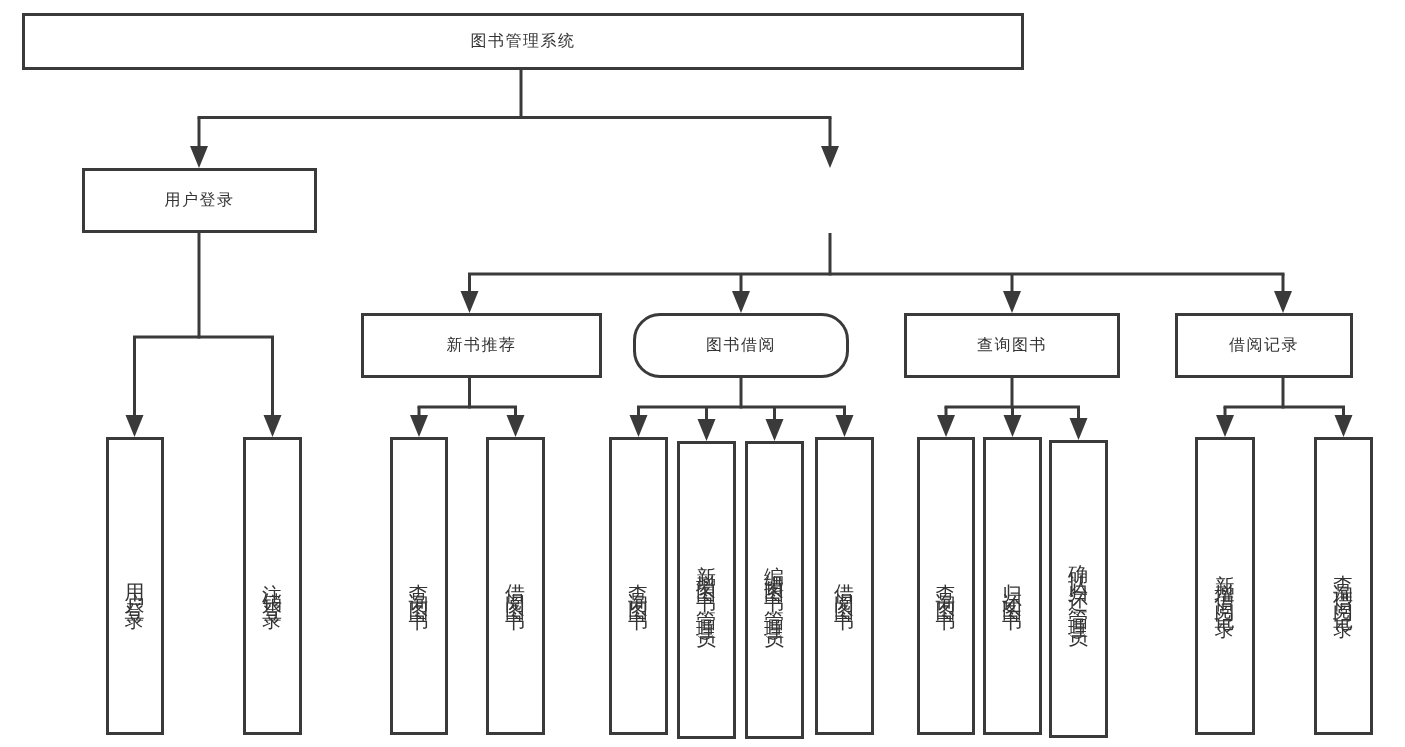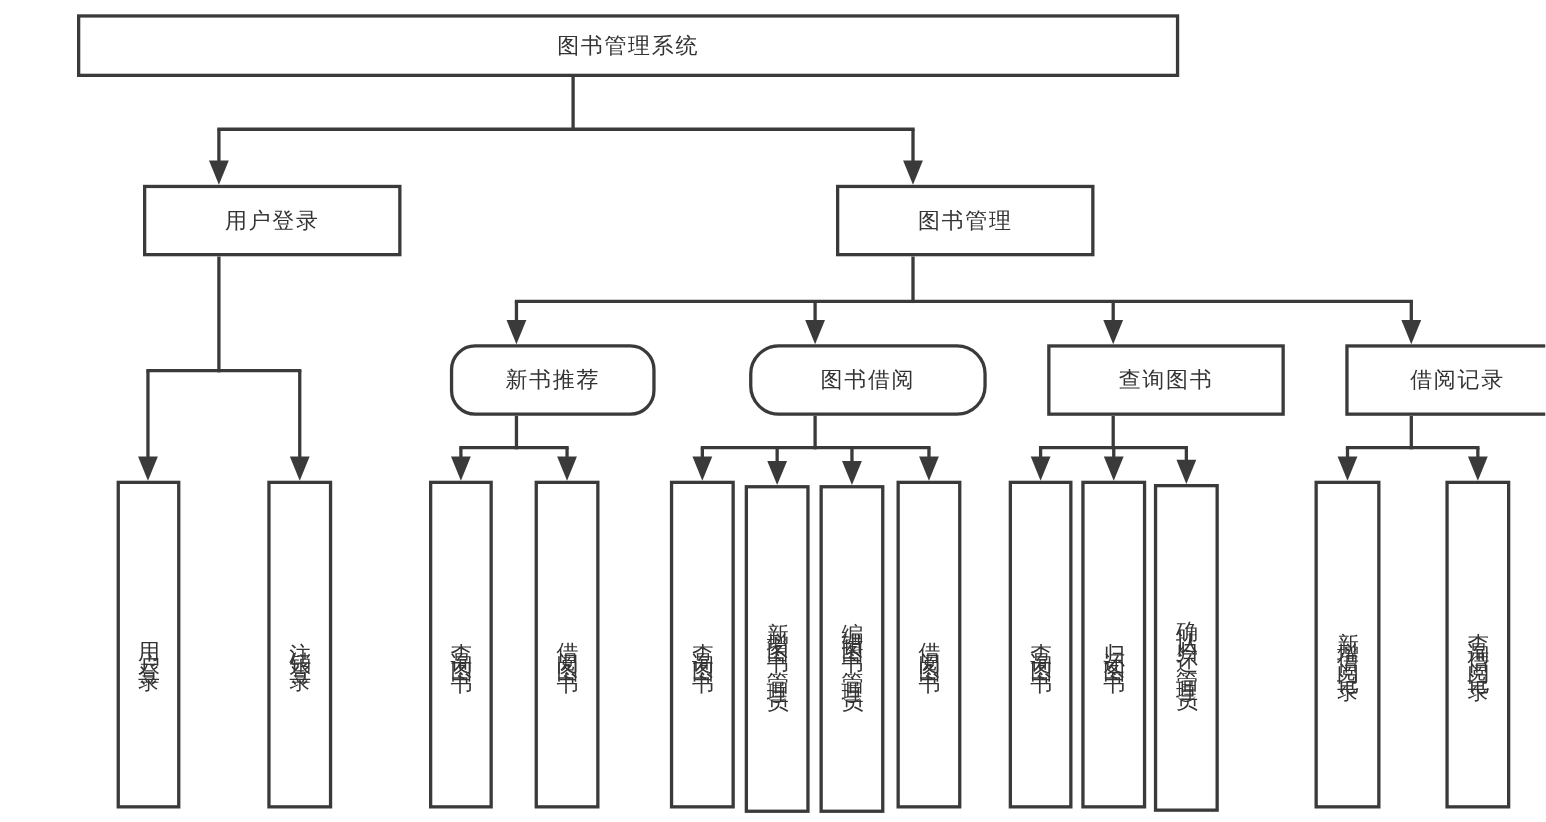--- a/index.html
+++ b/index.html
@@ -6,21 +6,21 @@
   .canvas{
     position:relative;width:1405px;height:747px;background:#ffffff;overflow:hidden;
     font-family:"Liberation Sans","DejaVu Sans",sans-serif;
   }
   .connectors{position:absolute;left:0;top:0;z-index:1;}
   .connectors line{stroke:#3a3a3a;stroke-width:3;}
   .connectors polygon{fill:#3a3a3a;stroke:none;}
   .hbox{
     position:absolute;box-sizing:border-box;background:#ffffff;
     border:3px solid #3a3a3a;display:flex;align-items:center;justify-content:center;
-    z-index:2;color:#333333;font-size:20px;letter-spacing:1.5px;white-space:nowrap;margin-left:48px;
+    z-index:2;color:#333333;font-size:16px;letter-spacing:1.5px;white-space:nowrap;
   }
   .vbox{
     position:absolute;box-sizing:border-box;background:#ffffff;
     border:3px solid #3a3a3a;display:flex;align-items:center;justify-content:center;
     z-index:2;
   }
   .vbox .vtext{
     writing-mode:vertical-lr;text-orientation:mixed;
     font-size:20px;line-height:1;letter-spacing:9px;color:#333333;white-space:nowrap;
   }
@@ -99,26 +99,25 @@
       <line x1="1225" y1="407" x2="1225" y2="421"></line>
       <polygon points="1216,415 1234,415 1225,437"></polygon>
       <line x1="1343.5" y1="407" x2="1343.5" y2="421"></line>
       <polygon points="1334.5,415 1352.5,415 1343.5,437"></polygon>
     </g>
   </svg>
 
   <div class="hbox" style="left:22px;top:13px;width:1002px;height:57px;">图书管理系统</div>
 
   <div class="hbox" style="left:82px;top:168px;width:235px;height:65px;">用户登录</div>
-  <div class="hbox" style="left:712px;top:168px;width:235px;height:65px;">图书管理</div>
 
-  <div class="hbox" style="left:361px;top:313px;width:187px;height:65px;border-radius:23px;">新书推荐</div>
+  <div class="hbox" style="left:361px;top:313px;width:241px;height:65px;">新书推荐</div>
   <div class="hbox" style="left:633px;top:313px;width:216px;height:65px;border-radius:27px;">图书借阅</div>
   <div class="hbox" style="left:904px;top:313px;width:216px;height:65px;">查询图书</div>
-  <div class="hbox" style="left:1175px;top:313px;width:204px;height:65px;">借阅记录</div>
+  <div class="hbox" style="left:1175px;top:313px;width:178px;height:65px;">借阅记录</div>
 
   <div class="vbox" style="left:106px;top:437px;width:58px;height:298px;">
     <span class="vtext">用户登录</span>
   </div>
   <div class="vbox" style="left:243px;top:437px;width:59px;height:298px;">
     <span class="vtext">注销登录</span>
   </div>
 
   <div class="vbox" style="left:390px;top:437px;width:58px;height:298px;">
     <span class="vtext">查询图书</span>

